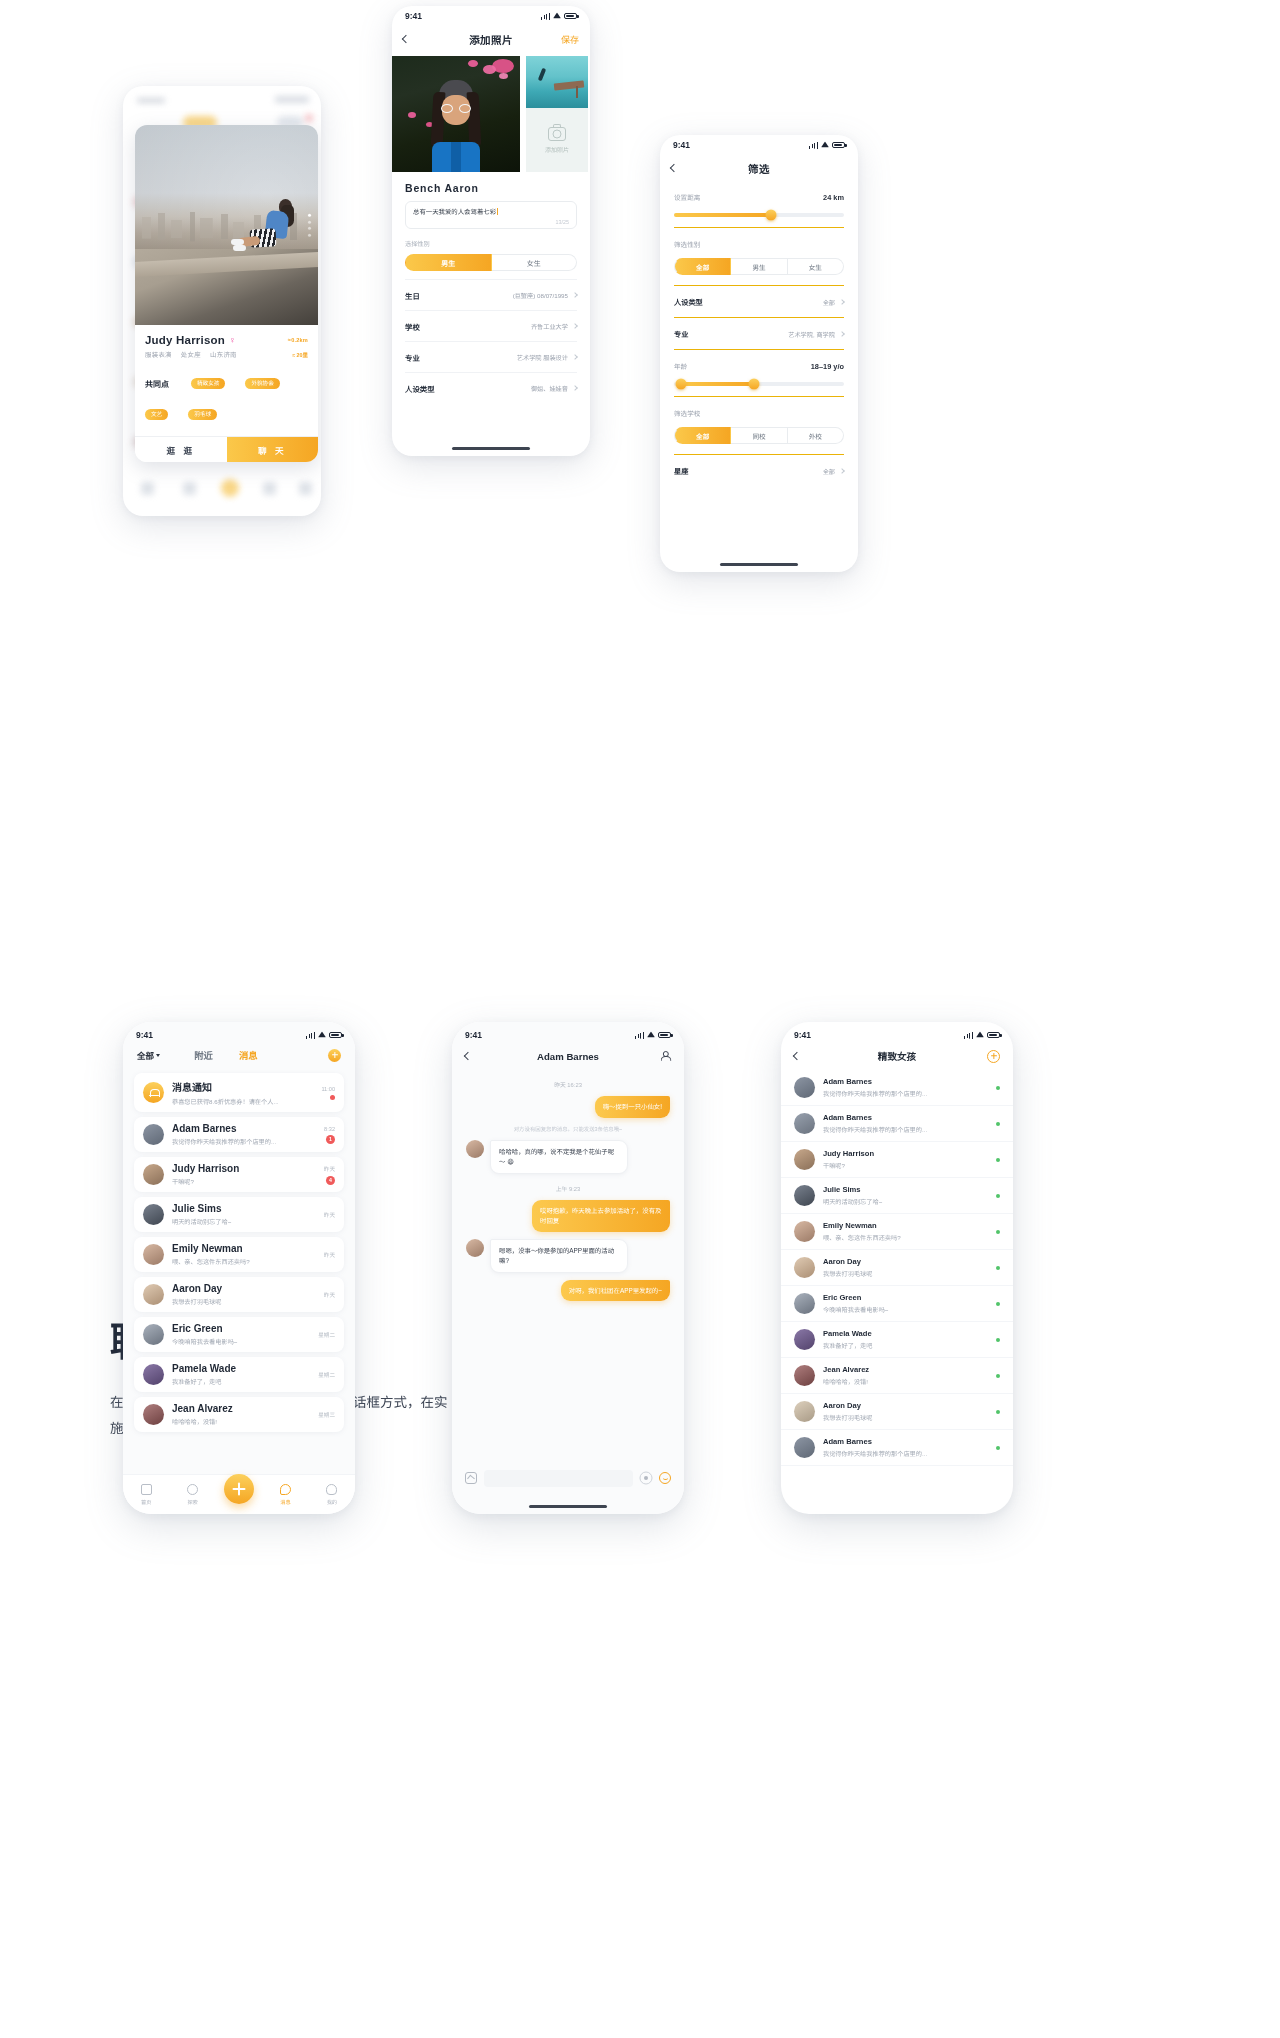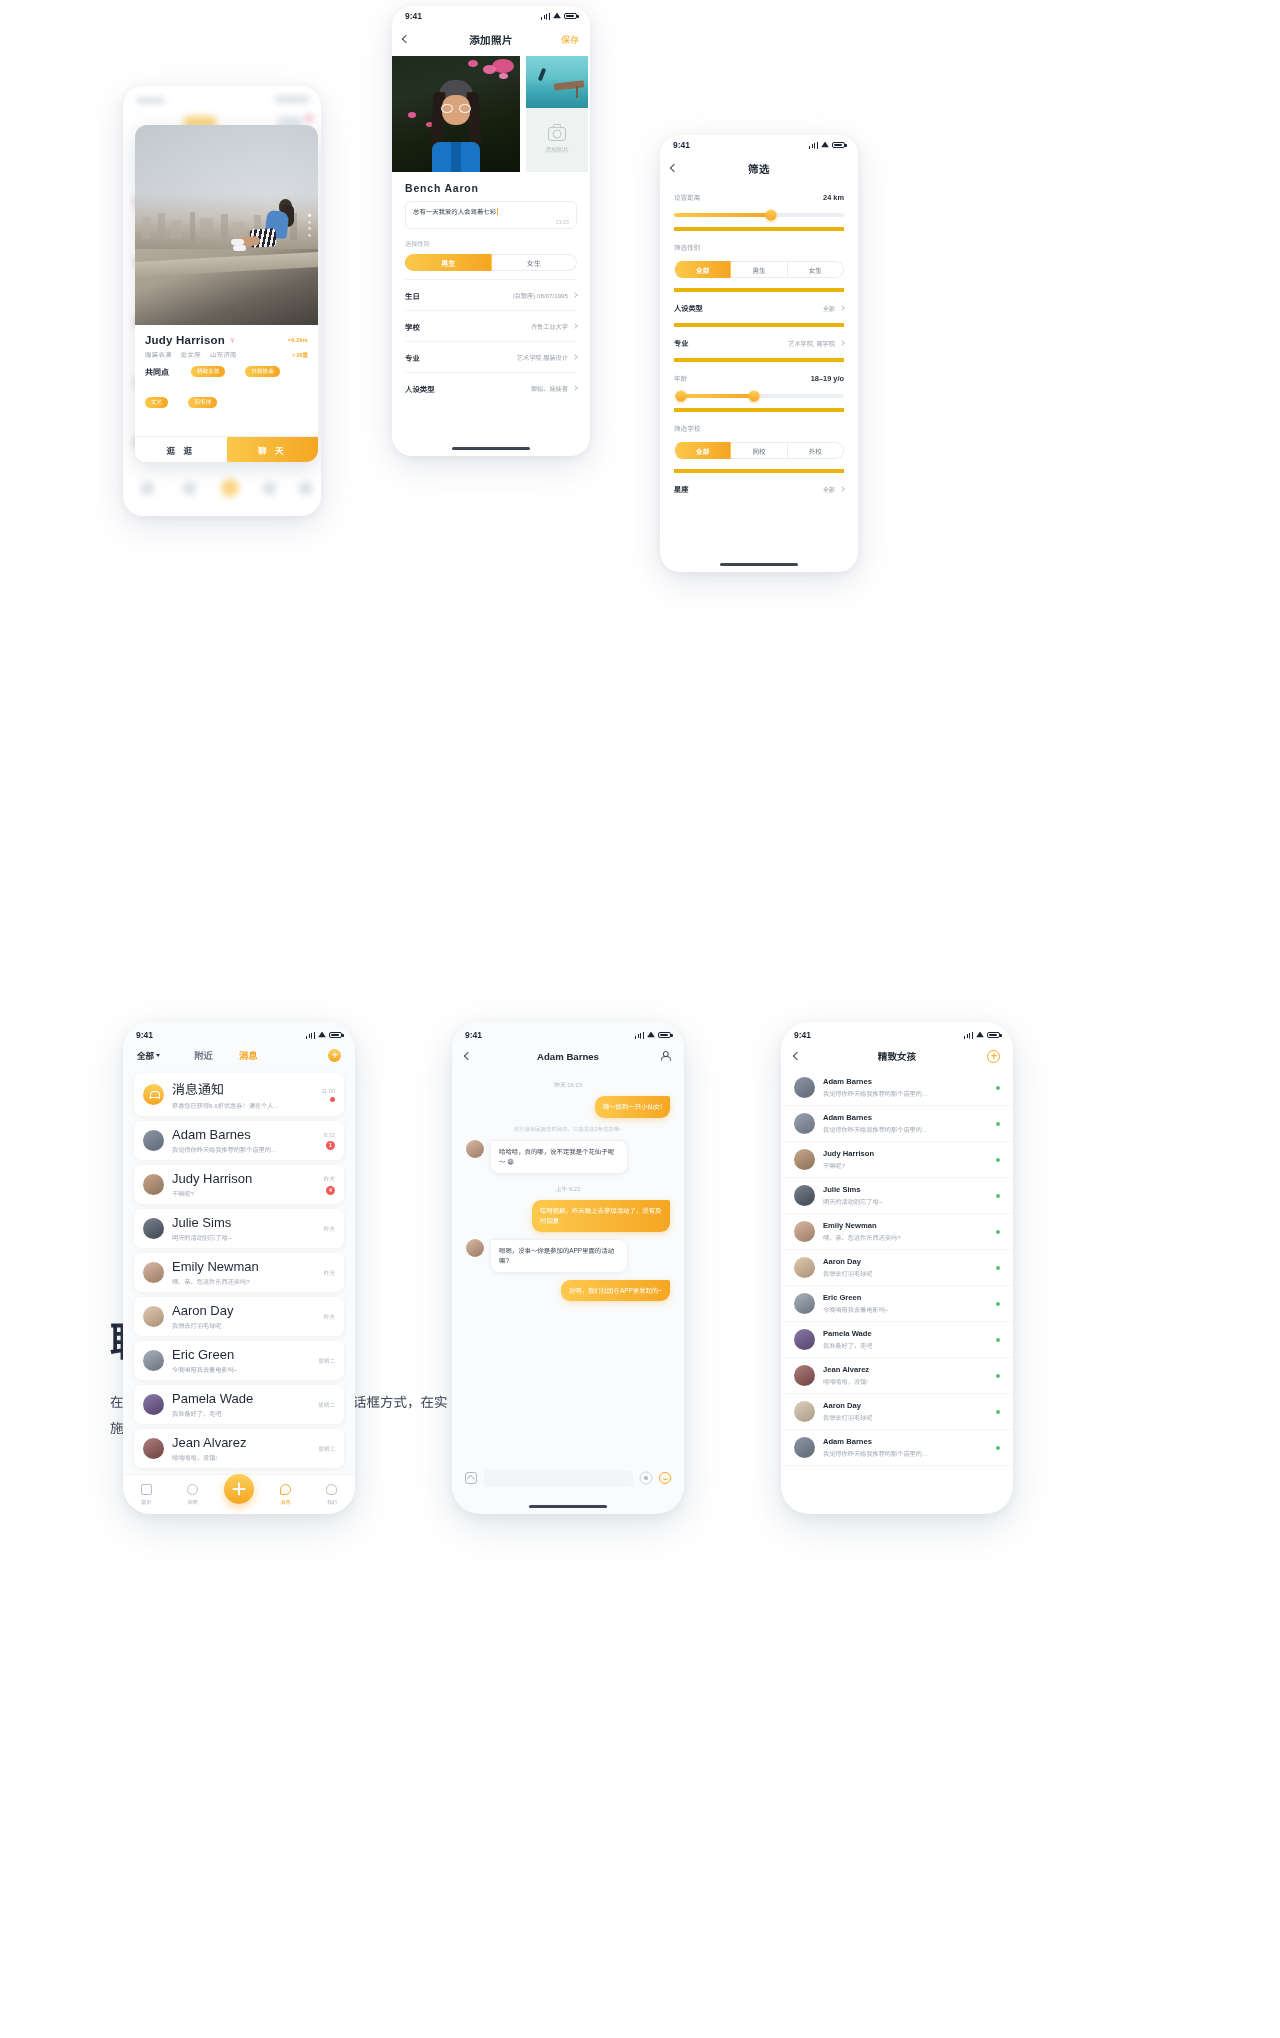--- a/index.html
+++ b/index.html
@@ -104,21 +104,21 @@
   .photo-dots i.on { background:#ffffff; }
 
   .card-body { padding:9px 10px 0 10px; flex:1; position:relative; }
   .name-row { display:flex; align-items:center; }
   .p-name { font-size:11.5px; font-weight:bold; color:#1f2734; letter-spacing:.2px; }
   .gender-mark { margin-left:4px; font-size:9px; color:#ef5da8; }
   .p-dist { margin-left:auto; font-size:5.6px; color:#f5a623; font-weight:bold; letter-spacing:.2px; }
   .p-meta { margin-top:4px; font-size:6.4px; color:#9aa1ad; letter-spacing:.3px; }
   .p-meta span { margin-right:7px; }
   .p-sub { position:absolute; right:10px; top:26px; font-size:5.4px; color:#f5a623; font-weight:bold; }
-  .common-row { display:flex; align-items:flex-start; flex-wrap:wrap; gap:20px; margin-top:7px; }
+  .common-row { display:flex; align-items:flex-start; flex-wrap:wrap; gap:20px; margin-top:19px; }
   .common-label { font-size:8px; font-weight:bold; color:#1f2734; margin-right:2px; }
   .tag { font-size:5.6px; color:#fff; background:linear-gradient(90deg,#fbc84a,#f5a623);
          border-radius:7px; padding:2.5px 6px; white-space:nowrap; line-height:1; }
   .card-actions { display:flex; border-top:1px solid #eef0f3; height:26px; margin-top:auto; }
   .card-actions > div { flex:1; display:flex; align-items:center; justify-content:center;
                         font-size:8.6px; font-weight:bold; letter-spacing:3px; }
   .act-browse { color:#3c4452; background:#fff; }
   .act-chat { color:#fff; background:linear-gradient(90deg,#fbc84a,#f5a623); }
 
   
@@ -172,21 +172,21 @@
   .gender-seg .on { background:linear-gradient(90deg,#fbc84a,#f5a623); color:#fff; border-color:transparent; font-weight:bold; }
   .gender-seg .off { color:#6e7783; background:#fff; }
   .pp-row { display:flex; align-items:center; margin:0 13px; height:31px; border-top:1px solid #f0f2f5; }
   .pp-row .k { font-size:7.4px; color:#262e3b; font-weight:bold; }
   .pp-row .v { margin-left:auto; font-size:6.2px; color:#9aa1ad; }
   .chev-r { width:4px; height:4px; border-right:1px solid #c3c9d1; border-top:1px solid #c3c9d1;
             transform: rotate(45deg); margin-left:5px; }
 
   
   #phone-filter { left:660px; top:135px; width:198px; height:437px; border-radius:20px; }
-  .fl-group { margin:0 14px; padding:11px 0 10px; border-bottom:4px solid #eab308; }
+  .fl-group { margin:0 14px; padding:11px 0 10px; border-bottom:1px solid #eab308; }
   .fl-head { display:flex; align-items:center; }
   .fl-label { font-size:6.6px; color:#9aa1ad; }
   .fl-value { margin-left:auto; font-size:7.4px; font-weight:bold; color:#2a313d; }
   .slider { position:relative; height:4px; background:#eceff3; border-radius:3px; margin-top:11px; }
   .slider .fillbar { position:absolute; left:0; top:0; bottom:0; border-radius:3px;
                      background:linear-gradient(90deg,#fbc84a,#f5a623); }
   .knob { position:absolute; top:50%; transform:translate(-50%,-50%); width:11px; height:11px; border-radius:50%;
           background:linear-gradient(180deg,#fcd05c,#f5a623); box-shadow:0 1px 3px rgba(220,160,30,.55); }
   .seg3 { display:flex; margin-top:9px; }
   .seg3 > div { flex:1; height:17px; display:flex; align-items:center; justify-content:center;
@@ -226,21 +226,21 @@
   .cl-item { display:flex; align-items:center; gap:8px; margin:5px 11px 0;
              background:#fff; border-radius:8px; padding:6px 9px;
              box-shadow:0 1px 5px rgba(130,140,160,.10); }
   .av { width:21px; height:21px; border-radius:50%; flex:none; position:relative; overflow:hidden; }
   .av.bell { background:linear-gradient(180deg,#fcd05c,#f5a623); display:flex; align-items:center; justify-content:center; }
   .bell-g { width:8px; height:9px; position:relative; }
   .bell-g::before { content:''; position:absolute; left:0; top:1px; width:8px; height:6.5px;
                     border:1.2px solid #fff; border-bottom:none; border-radius:4px 4px 0 0; }
   .bell-g::after { content:''; position:absolute; left:-1px; bottom:1px; width:10px; height:1.2px; background:#fff; border-radius:1px; }
   .cl-txt { flex:1; min-width:0; }
-  .cl-name { font-size:13px; font-weight:normal; color:#1f2734; }
+  .cl-name { font-size:10px; font-weight:bold; color:#1f2734; }
   .cl-prev { font-size:6.2px; color:#a2a9b4; margin-top:3px; white-space:nowrap; overflow:hidden; text-overflow:ellipsis; }
   .cl-right { flex:none; display:flex; flex-direction:column; align-items:flex-end; gap:3px; }
   .cl-time { font-size:5.6px; color:#b5bbc4; }
   .badge { min-width:9px; height:9px; padding:0 2px; border-radius:5px; background:#f05a5a; color:#fff;
            font-size:5.2px; display:flex; align-items:center; justify-content:center; font-weight:bold; }
   .badge.dotonly { background:#f05a5a; min-width:5px; width:5px; height:5px; padding:0; }
 
   .tabbar { position:absolute; left:0; right:0; bottom:0; height:40px; background:#fff;
             display:flex; align-items:center; border-top:1px solid #f2f4f7; }
   .tb { flex:1; display:flex; flex-direction:column; align-items:center; gap:2.5px; }

